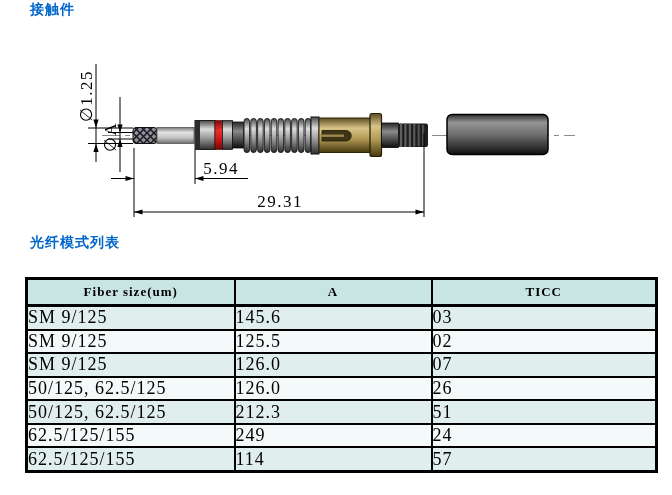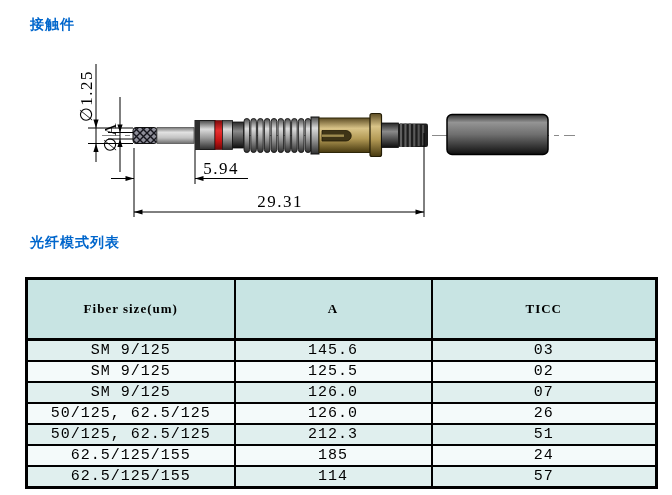--- a/index.html
+++ b/index.html
@@ -6,40 +6,40 @@
   body{
     width:672px;height:495px;position:relative;background:#ffffff;
     font-family:"Liberation Sans",sans-serif;overflow:hidden;
   }
   .sec-title{
     position:absolute;left:30px;
     font-size:14px;font-weight:bold;letter-spacing:1px;
     color:var(--accent_blue,#0066cc);
     font-family:"Liberation Sans",sans-serif;
   }
-  #title-contact{top:16px;}
+  #title-contact{top:1px;}
   #title-table{top:234px;}
   #drawing{position:absolute;left:0;top:0;}
   #fiber-table{
     position:absolute;left:25px;top:277px;width:630px;height:196px;
     border-collapse:collapse;table-layout:fixed;
     border:3px solid #000;
     font-family:"Liberation Serif","DejaVu Serif",serif;
     color:#000;
   }
   #fiber-table th{
     background:var(--table_header_bg,#c8e4e3);
     border:2px solid #000;border-bottom:3px solid #000;
     font-size:13px;font-weight:bold;letter-spacing:1px;
-    height:24px;text-align:center;padding:17px;
+    height:24px;text-align:center;padding:0;
   }
   #fiber-table td{
     border:2px solid #000;
-    font-size:15px;letter-spacing:1px;
-    height:19px;text-align:center;padding:0;font-family:Liberation Mono, monospace;
+    font-size:18px;letter-spacing:1px;
+    height:19px;padding:0;
   }
   #fiber-table tbody tr:nth-child(odd) td{background:var(--row_odd_bg,#e0efee);}
   #fiber-table tbody tr:nth-child(even) td{background:var(--row_even_bg,#f4fafa);}
   .dimtext{
     font-family:"Liberation Serif","DejaVu Serif",serif;
     font-size:17px;letter-spacing:1.5px;fill:#000;
   }
 </style>
 </head>
 <body>
@@ -214,21 +214,21 @@
       <td>126.0</td>
       <td>26</td>
     </tr>
     <tr>
       <td>50/125, 62.5/125</td>
       <td>212.3</td>
       <td>51</td>
     </tr>
     <tr>
       <td>62.5/125/155</td>
-      <td>185</td>
+      <td>249</td>
       <td>24</td>
     </tr>
     <tr>
       <td>62.5/125/155</td>
       <td>114</td>
       <td>57</td>
     </tr>
   </tbody>
 </table>
 

